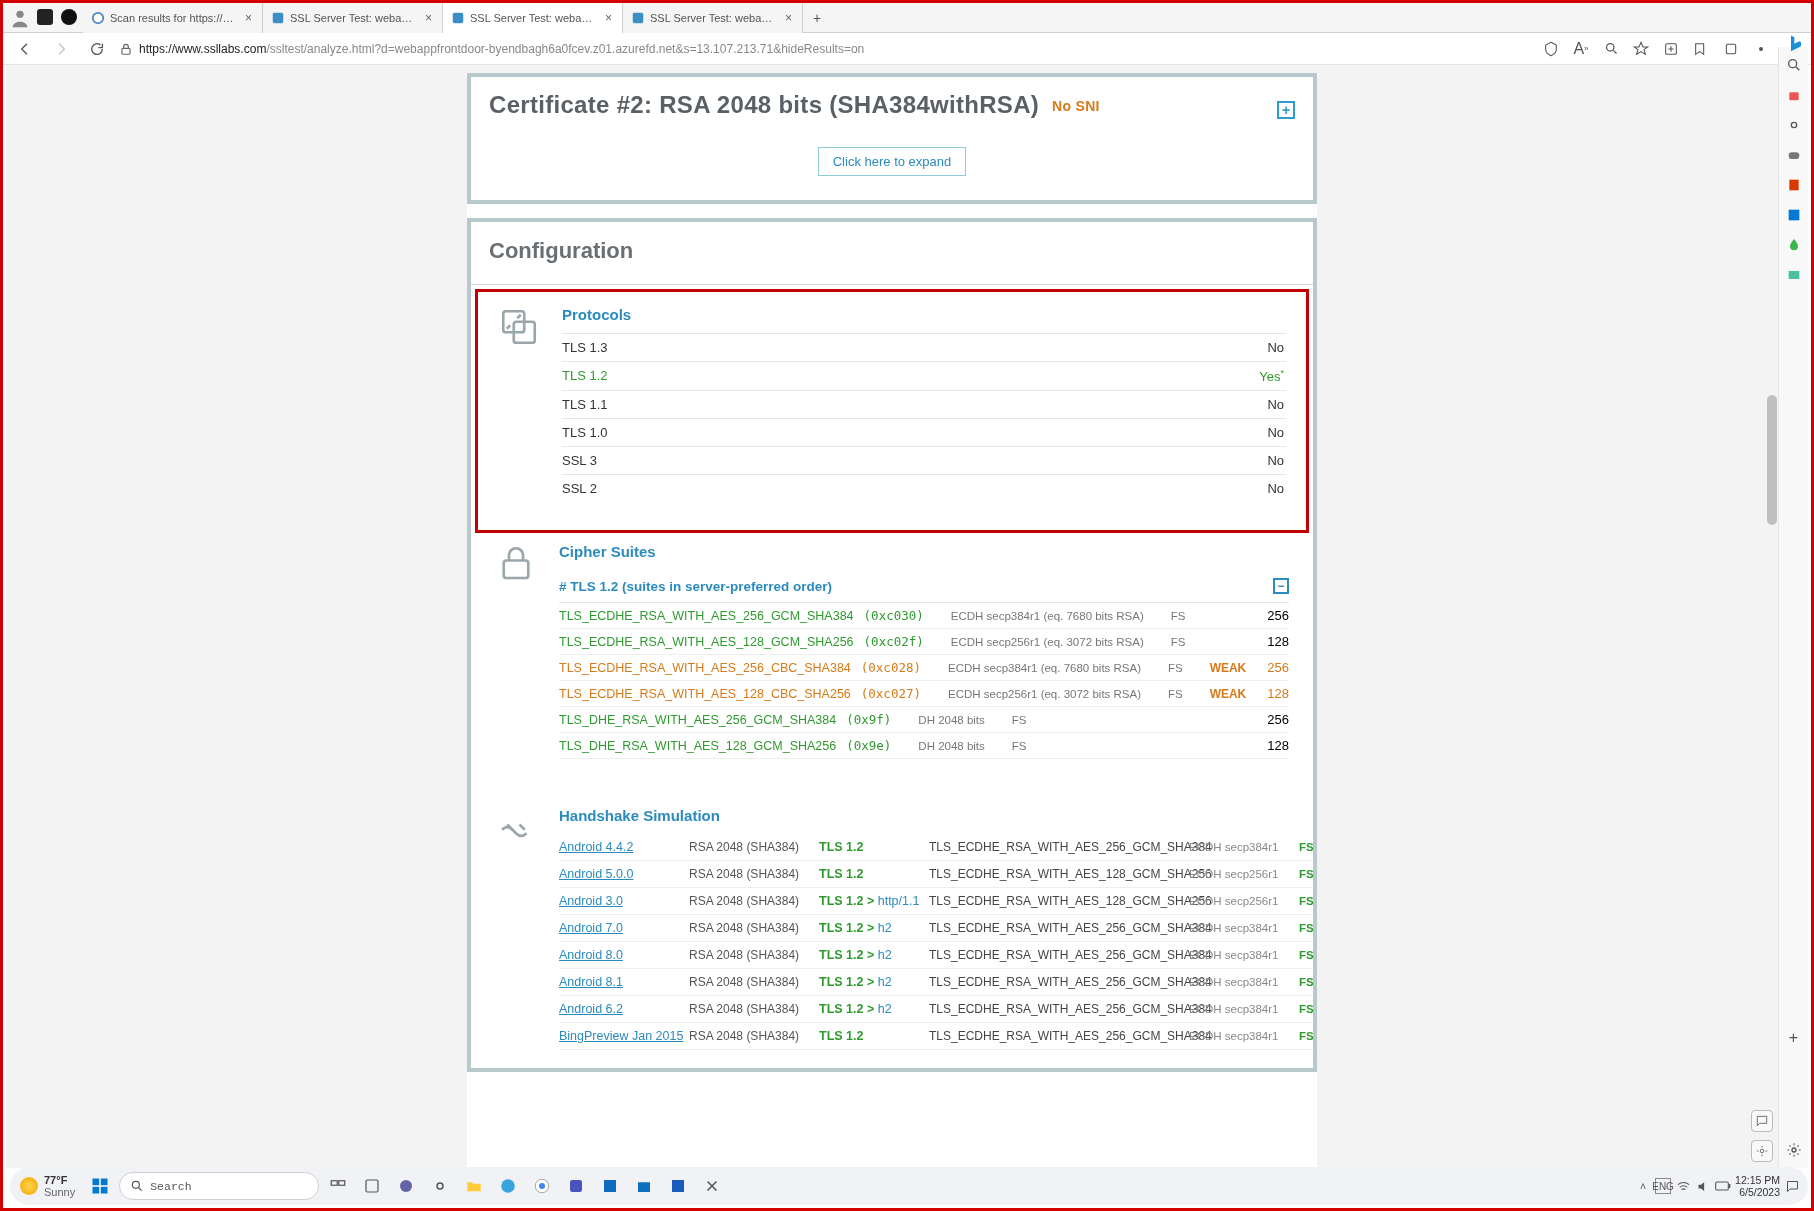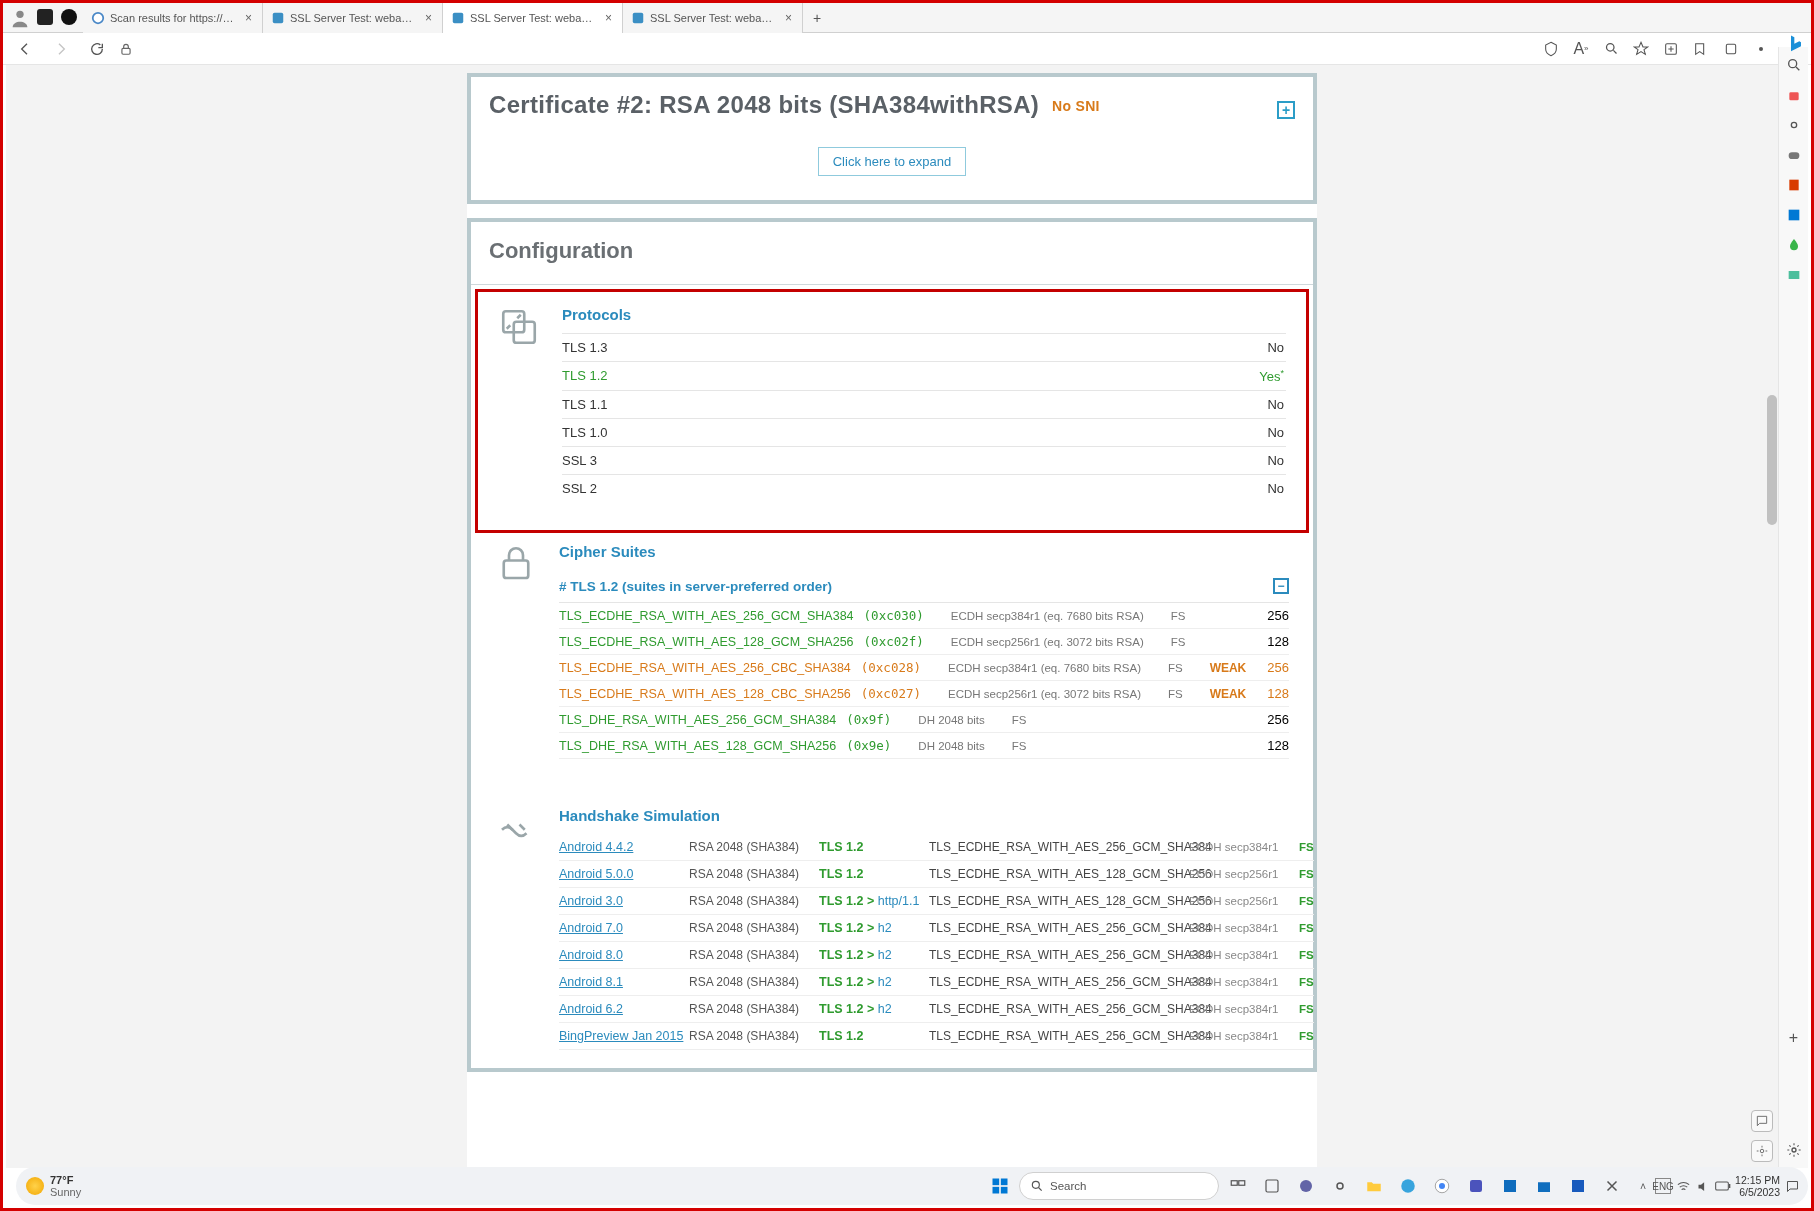--- a/index.html
+++ b/index.html
@@ -86,24 +86,24 @@
 .hsrow { display:flex; padding:6px 0; border-bottom:1px solid #eee; font-size:12.5px; align-items:baseline;}
 .hsrow .client { width:130px; color:#2b8bbd; text-decoration:underline;}
 .hsrow .rsa { width:130px; color:#555; font-size:12px;}
 .hsrow .proto { width:110px; color:#2f9b2f; font-weight:600; font-size:12.5px;}
 .hsrow .proto .http { color:#2b8bbd; font-weight:400;}
 .hsrow .suite { width:260px; color:#444; font-size:12px;}
 .hsrow .curve { width:110px; color:#888; font-size:11.5px;}
 .hsrow .hsfs { color:#2f9b2f; font-size:11.5px; font-weight:600;}
 
 
-.taskbar { position:absolute; left:13px; right:3px; bottom:3px; height:38px; background:#f0f2f5; display:flex; align-items:center;border-radius:19px;}
+.taskbar { position:absolute; left:7px; right:3px; bottom:3px; height:38px; background:#f0f2f5; display:flex; align-items:center;border-radius:19px;}
 .weather { display:flex; align-items:center; gap:6px; padding:0 10px; font-size:11px; color:#333;}
 .weather .sun { width:18px;height:18px; background:radial-gradient(circle,#ffd24a,#f2a602); border-radius:50%;}
-.tb-center { flex:1; display:flex; justify-content:flex-end; gap:4px; align-items:center;}
+.tb-center { flex:1; display:flex; justify-content:flex-start; gap:4px; align-items:center;font-family:Liberation Mono, monospace;}
 .tb-btn { width:30px; height:30px; display:flex; align-items:center; justify-content:center; border-radius:4px;}
 .searchpill { height:28px; width:200px; border-radius:14px; background:#fff; display:flex; align-items:center; gap:6px; padding:0 10px; border:1px solid #d0d0d0; font-size:11.5px; color:#555;}
 .tb-right { display:flex; align-items:center; gap:4px; padding:0 8px; font-size:10.5px; color:#333;}
 .clock { text-align:right; line-height:1.15;}
 .tray-ico { width:16px;height:16px; display:flex;align-items:center;justify-content:center; color:#555;}
 
 
 .br-floats { position:absolute; right:38px; bottom:46px; display:flex; flex-direction:column; gap:8px;}
 .br-floats .f { width:22px;height:22px; border:1px solid #bbb; border-radius:4px; display:flex;align-items:center;justify-content:center; color:#555; background:#fff8;}
 
@@ -179,20 +179,21 @@
           <path d="M20 12a8 8 0 1 1-3-6.2M20 4v6h-6" fill="none" stroke="#555" stroke-width="2"></path>
         </svg>
       </div>
     <div class="urlfield">
       <span class="lockicon">
           <svg width="14" height="14" viewBox="0 0 24 24">
             <rect x="5" y="11" width="14" height="10" rx="2" fill="none" stroke="#666" stroke-width="2"></rect>
             <path d="M8 11V8a4 4 0 0 1 8 0v3" fill="none" stroke="#666" stroke-width="2"></path>
           </svg>
         </span>
+      <span class="urltext"><span class="dark">https://www.ssllabs.com</span><span>/ssltest/analyze.html?d=webappfrontdoor-byendbagh6a0fcev.z01.azurefd.net&amp;s=13.107.213.71&amp;hideResults=on</span></span>
     </div>
     <div class="addr-right">
       <div class="ico">
           <svg width="16" height="16" viewBox="0 0 24 24">
             <path d="M12 2l8 4v6c0 5-3 8-8 10-5-2-8-5-8-10V6l8-4z" fill="none" stroke="#555" stroke-width="1.6"></path>
           </svg>
         </div>
       <div class="ico">A<sup style="font-size:8px">»</sup></div>
       <div class="ico">
           <svg width="15" height="15" viewBox="0 0 24 24">

